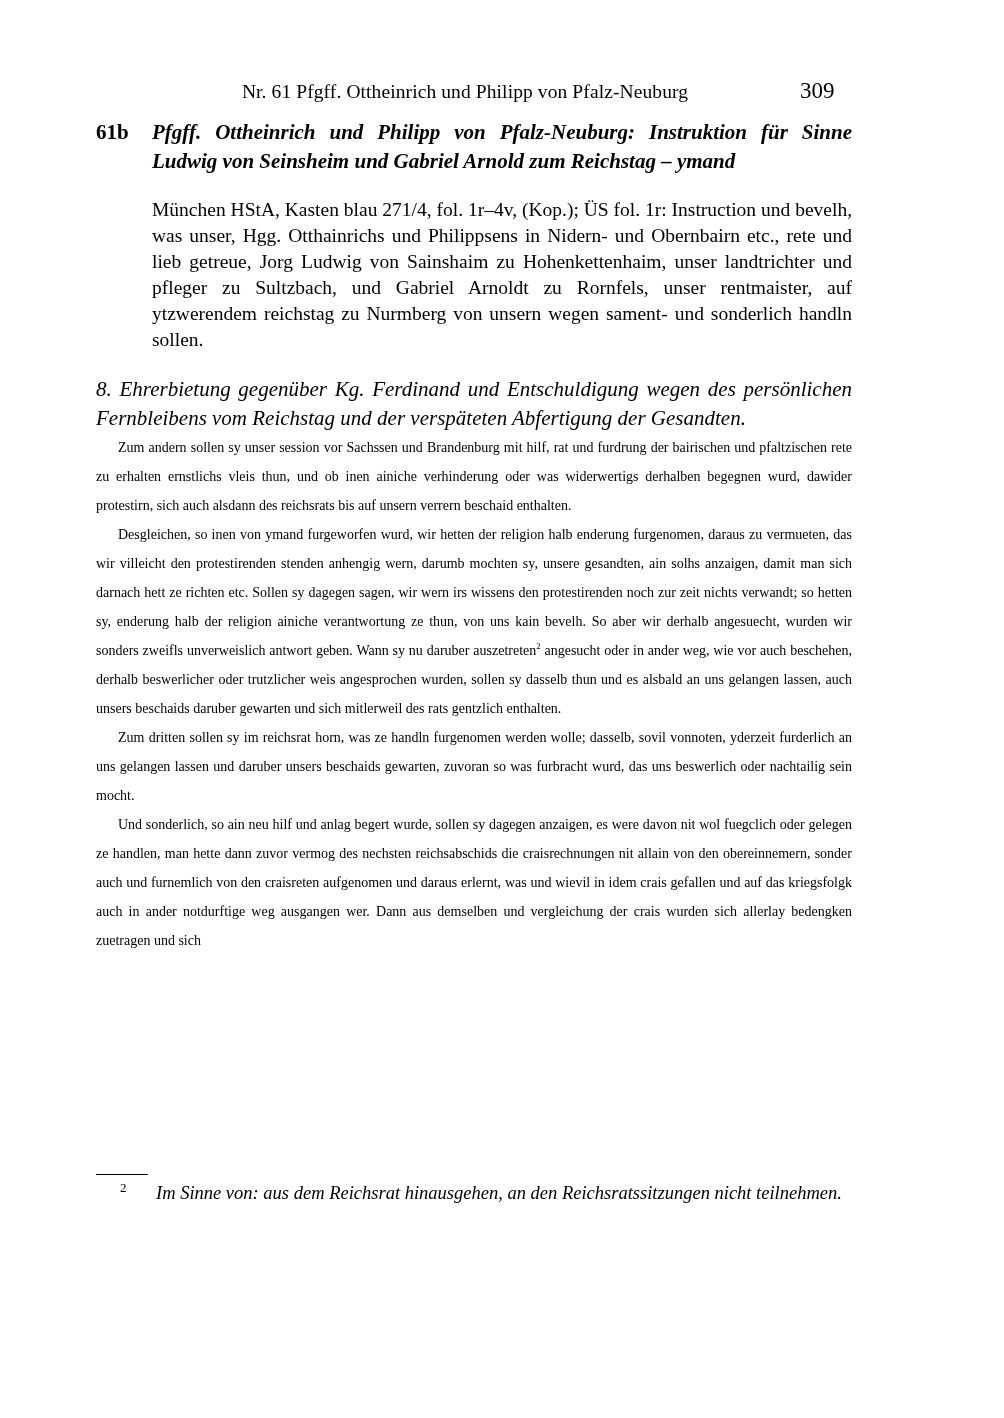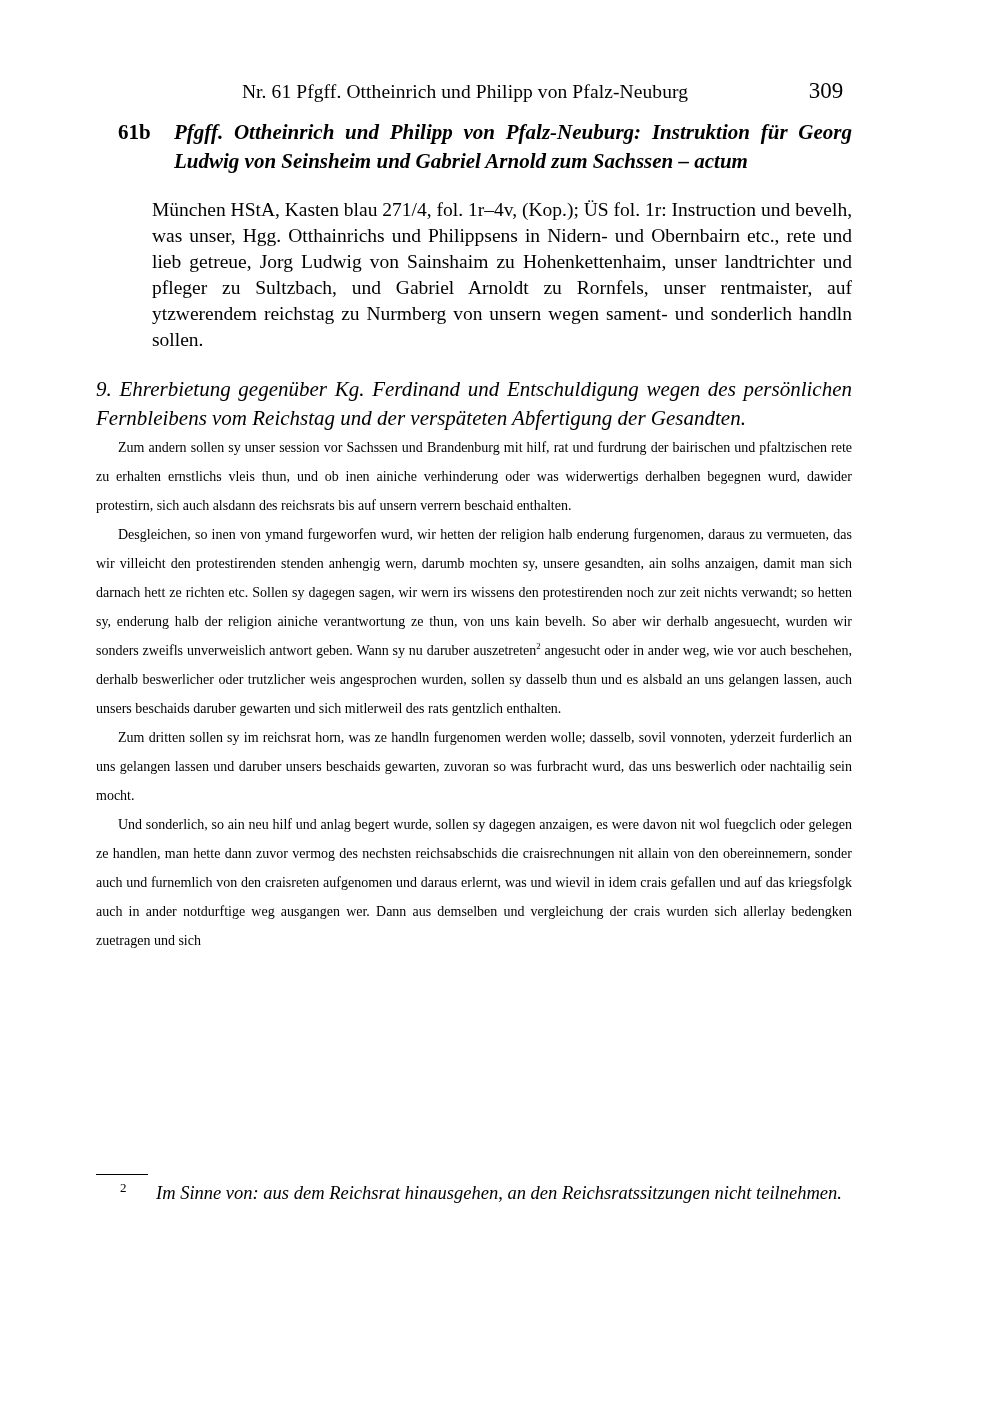--- a/index.html
+++ b/index.html
@@ -37,21 +37,21 @@
     font-size: 19.5px;
     line-height: 26px;
     letter-spacing: 0.1px;
     padding-left: 34px;
     white-space: nowrap;
   }
   .running-head-folio {
     flex: 0 0 auto;
     font-size: 23px;
     line-height: 26px;
-    text-align: center;
+    text-align: left;
     min-width: 52px;
   }
 
   
   .content {
     position: absolute;
     left: 96px;
     top: 118px;
     width: 756px;
   }
@@ -61,21 +61,20 @@
     display: flex;
     align-items: flex-start;
     margin-bottom: 0;
   }
   .doc-number {
     flex: 0 0 56px;
     font-weight: bold;
     font-size: 21px;
     line-height: 28.5px;
     font-style: normal;
-    margin-left: 22px;
   }
   .doc-title {
     flex: 1 1 auto;
     font-weight: bold;
     font-style: italic;
     font-size: 21px;
     line-height: 28.5px;
     text-align: justify;
     text-justify: inter-word;
     hyphens: none;
@@ -175,30 +174,30 @@
   <div class="running-head">
     <div class="running-head-title">Nr. 61 Pfgff.  Ottheinrich und Philipp von Pfalz-Neuburg</div>
     <div class="running-head-folio">309</div>
   </div>
 
   <div class="content">
 
     <div class="doc-heading">
       <div class="doc-number">61b</div>
       <div class="doc-title">
-        <span>Pfgff. Ottheinrich und Philipp von Pfalz-Neuburg: Instruktion für Georg</span>
-        <span>Ludwig von Seinsheim und Gabriel Arnold zum Sachssen – actum</span>
+        <span>Pfgff. Ottheinrich und Philipp von Pfalz-Neuburg: Instruktion für Sinne</span>
+        <span>Ludwig von Seinsheim und Gabriel Arnold zum Reichstag – ymand</span>
       </div>
     </div>
 
     <div class="source-block">
       <span class="shelfmark">München HStA, Kasten blau 271/4, fol. 1r–4v, (Kop.); ÜS fol. 1r:</span><span> Instruction und bevelh, was unser, Hgg. Otthainrichs und Philippsens in Nidern- und Obernbairn etc., rete und lieb getreue, Jorg Ludwig von Sainshaim zu Hohenkettenhaim, unser landtrichter und pfleger zu Sultzbach, und Gabriel Arnoldt zu Rornfels, unser rentmaister, auf ytzwerendem reichstag zu Nurmberg von unsern wegen sament- und sonderlich handln sollen.</span>
     </div>
 
-    <div class="section-heading">9. Ehrerbietung gegenüber Kg. Ferdinand und Entschuldigung wegen des persönlichen Fernbleibens vom Reichstag und der verspäteten Abfertigung der Gesandten.</div>
+    <div class="section-heading">8. Ehrerbietung gegenüber Kg. Ferdinand und Entschuldigung wegen des persönlichen Fernbleibens vom Reichstag und der verspäteten Abfertigung der Gesandten.</div>
 
     <p class="body">Zum andern sollen sy unser session vor Sachssen und Brandenburg mit hilf, rat und furdrung der bairischen und pfaltzischen rete zu erhalten ernstlichs vleis thun, und ob inen ainiche verhinderung oder was widerwertigs derhalben begegnen wurd, dawider protestirn, sich auch alsdann des reichsrats bis auf unsern verrern beschaid enthalten.</p>
 
     <p class="body"><span>Desgleichen, so inen von ymand furgeworfen wurd, wir hetten der religion halb enderung furgenomen, daraus zu vermueten, das wir villeicht den protestirenden stenden anhengig wern, darumb mochten sy, unsere gesandten, ain solhs anzaigen, damit man sich darnach hett ze richten etc. Sollen sy dagegen sagen, wir wern irs wissens den protestirenden noch zur zeit nichts verwandt; so hetten sy, enderung halb der religion ainiche verantwortung ze thun, von uns kain bevelh. So aber wir derhalb angesuecht, wurden wir sonders zweifls unverweislich antwort geben. Wann sy nu daruber auszetreten</span><sup class="fn">2</sup><span> angesucht oder in ander weg, wie vor auch beschehen, derhalb beswerlicher oder trutzlicher weis angesprochen wurden, sollen sy dasselb thun und es alsbald an uns gelangen lassen, auch unsers beschaids daruber gewarten und sich mitlerweil des rats gentzlich enthalten.</span></p>
 
     <p class="body">Zum dritten sollen sy im reichsrat horn, was ze handln furgenomen werden wolle; dasselb, sovil vonnoten, yderzeit furderlich an uns gelangen lassen und daruber unsers beschaids gewarten, zuvoran so was furbracht wurd, das uns beswerlich oder nachtailig sein mocht.</p>
 
     <p class="body">Und sonderlich, so ain neu hilf und anlag begert wurde, sollen sy dagegen anzaigen, es were davon nit wol fuegclich oder gelegen ze handlen, man hette dann zuvor vermog des nechsten reichsabschids die craisrechnungen nit allain von den obereinnemern, sonder auch und furnemlich von den craisreten aufgenomen und daraus erlernt, was und wievil in idem crais gefallen und auf das kriegsfolgk auch in ander notdurftige weg ausgangen wer. Dann aus demselben und vergleichung der crais wurden sich allerlay bedengken zuetragen und sich</p>
 
   </div>

